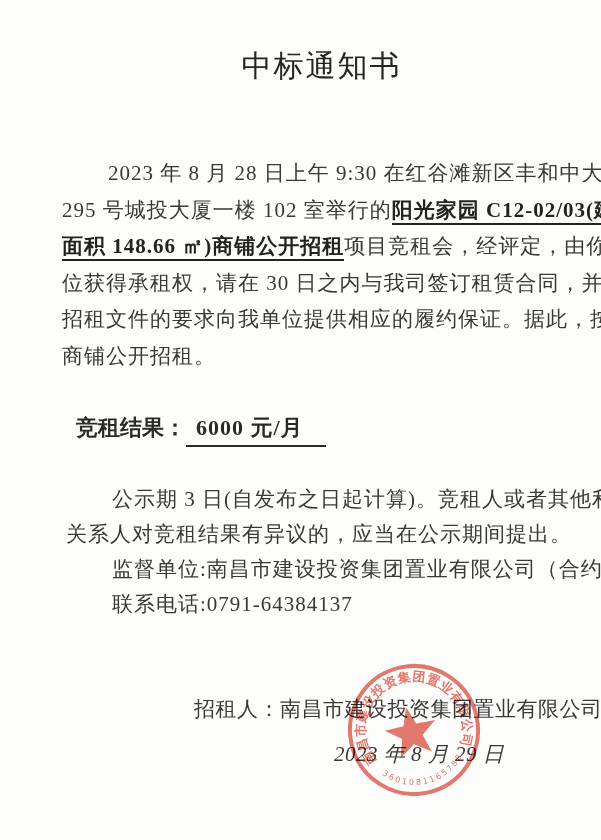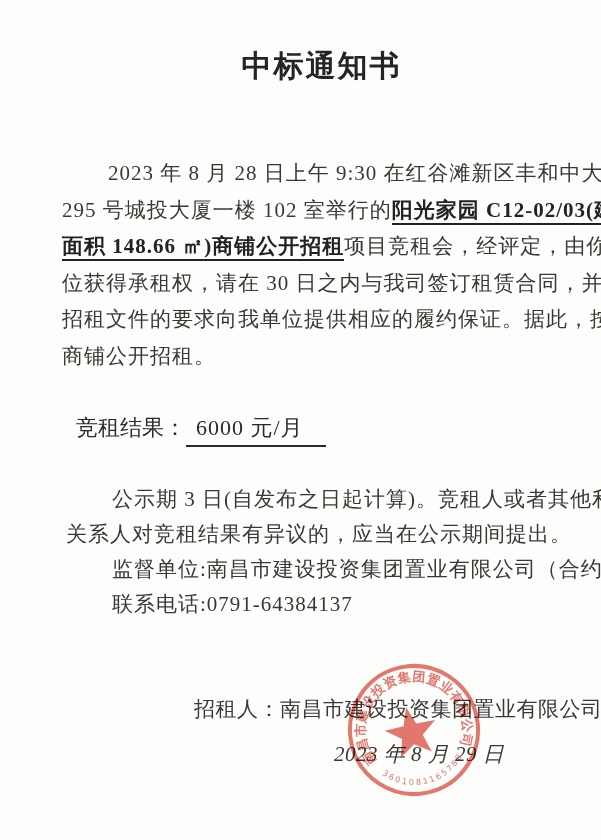--- a/index.html
+++ b/index.html
@@ -12,21 +12,21 @@
     position:relative;
     width:601px;height:840px;
     background:#fdfdfc;
     color:#33302d;
     overflow:hidden;
   }
   .title{
     position:absolute;top:46px;left:0;width:100%;
     box-sizing:border-box;padding-left:42px;
     text-align:center;
-    font-size:30px;font-weight:700;
+    font-size:30px;font-weight:400;
     letter-spacing:2px;
     color:#262422;
   }
   .addressee{
     position:absolute;left:77px;top:126px;
     font-size:22px;font-weight:700;color:#2c2a28;
   }
   .addressee .name{
     border-bottom:2px solid #2c2a28;
     padding:0 12px 1px 0;
@@ -50,21 +50,21 @@
   }
   .para2 .tline{line-height:35px;}
   .seg.em{
     font-weight:700;
     color:#242220;
     border-bottom:2px solid #242220;
     padding-bottom:1px;
   }
   .result{
     position:absolute;left:76px;top:413px;
-    font-size:22px;font-weight:400;color:#2c2a28;
+    font-size:22px;font-weight:700;color:#2c2a28;
     white-space:nowrap;
   }
   .result .value{
     display:inline-block;
     border-bottom:2px solid #2c2a28;
     padding:0 22px 2px 10px;
     letter-spacing:1px;
   }
   .signature{
     position:absolute;left:194px;top:695px;

